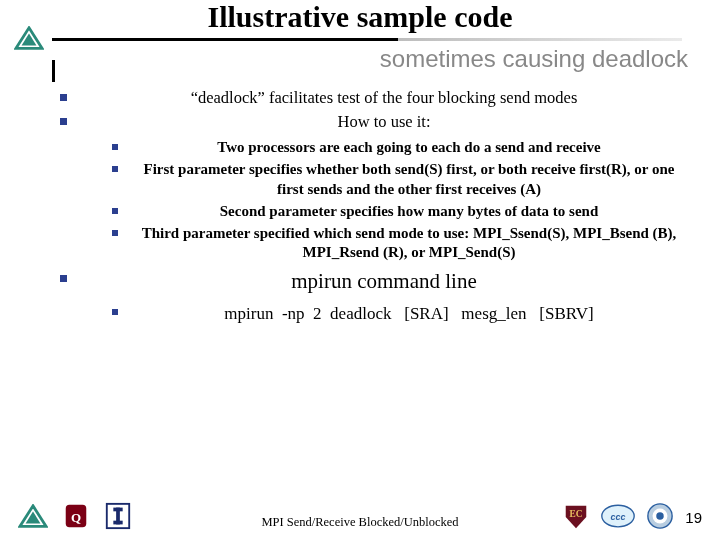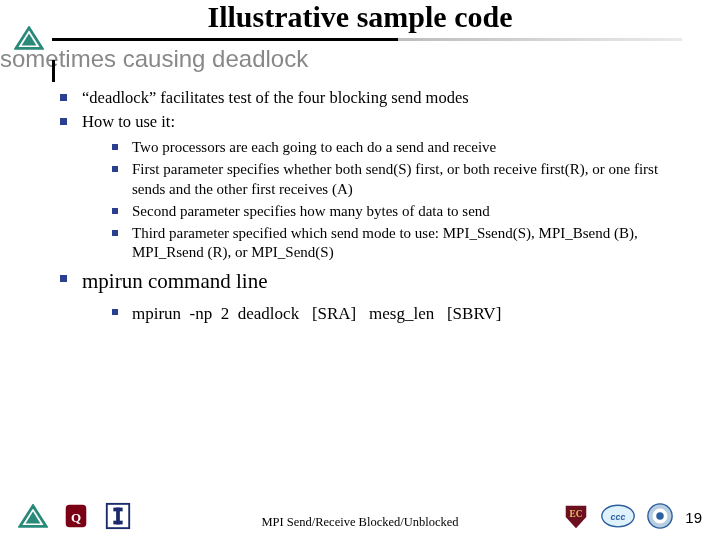--- a/index.html
+++ b/index.html
@@ -40,48 +40,50 @@
     left: 52px;
     top: 60px;
     width: 3px;
     height: 22px;
     background: #000;
   }
   .subtitle {
     font-family: Arial, Helvetica, sans-serif;
     font-size: 24px;
     color: #888;
+    text-align: right;
     padding-right: 32px;
     margin-top: 4px;
   }
   .content {
     margin: 14px 34px 0 56px;
     font-size: 16.5px;
     color: #000;
     line-height: 1.28;
   }
   ul { list-style: none; }
   .l1 > li {
     position: relative;
     padding-left: 26px;
     margin-bottom: 3px;
+    text-align: center;
   }
   .l1 > li::before {
     content: "";
     position: absolute;
     left: 4px;
     top: 7px;
     width: 7px;
     height: 7px;
     background: #2b3f8f;
   }
   .l2 {
     margin: 6px 0 6px 26px;
     font-size: 15px;
-    font-weight: normal;
+    font-weight: bold;
   }
   .l2 > li {
     position: relative;
     padding-left: 24px;
     margin-bottom: 3px;
   }
   .l2 > li::before {
     content: "";
     position: absolute;
     left: 4px;

